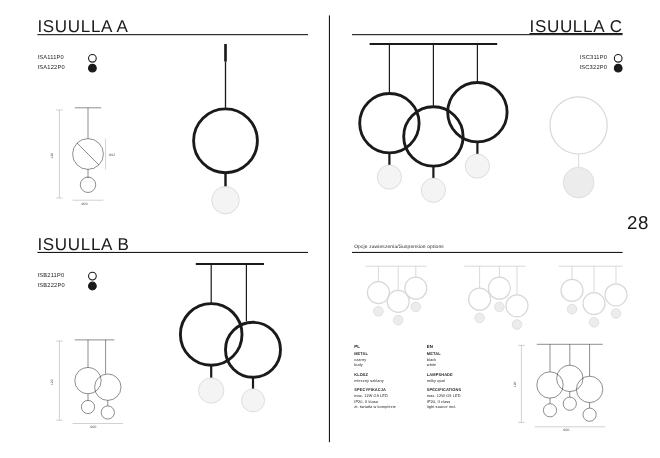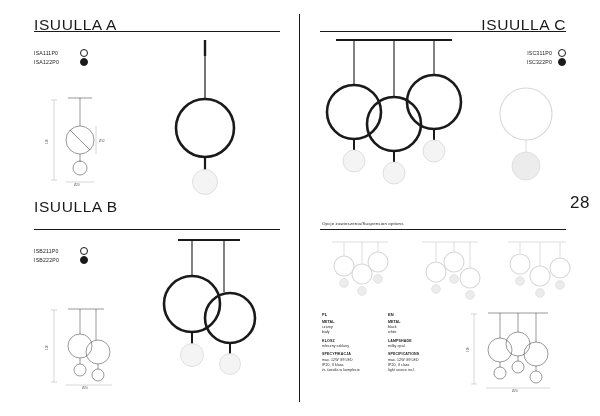--- a/index.html
+++ b/index.html
@@ -108,21 +108,21 @@
   <div style="position:absolute;left:160px;top:40px;">
     <svg width="90" height="160" viewBox="0 0 90 160">
       <line class="ln" x1="45" y1="0" x2="45" y2="16" stroke-width="2.4"></line>
       <line class="ln" x1="45" y1="16" x2="45" y2="58" stroke-width="1.2"></line>
       <circle class="ln" cx="45" cy="88" r="29" stroke-width="2.6"></circle>
       <line class="ln" x1="45" y1="117" x2="45" y2="131" stroke-width="2.2"></line>
       <circle cx="45" cy="142" r="12.5" fill="#f4f4f4" stroke="#cfcfcf" stroke-width=".6"></circle>
     </svg>
   </div>
 
-  <div class="title" style="left:34px;top:198px;">ISUULLA B</div>
+  <div class="title" style="left:34px;top:214px;">ISUULLA B</div>
   <div class="codes" style="left:34px;top:246px;">
     <div class="coderow">
       <span class="c">ISB211P0</span>
       <span class="swatch white"></span>
     </div>
     <div class="coderow">
       <span class="c">ISB222P0</span>
       <span class="swatch black"></span>
     </div>
   </div>

